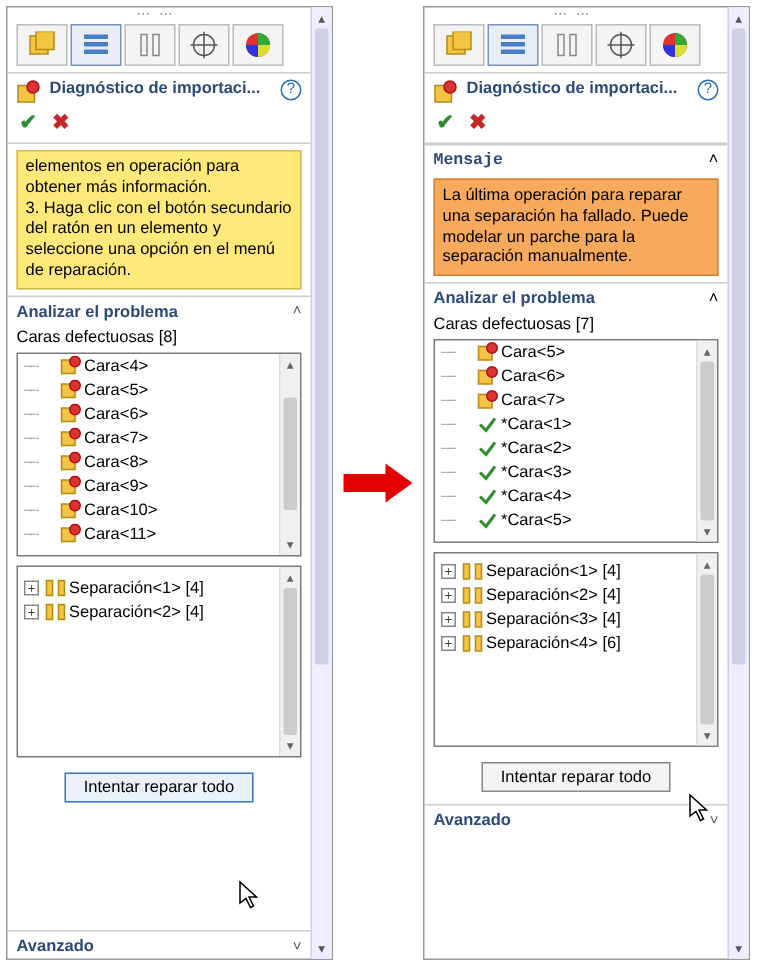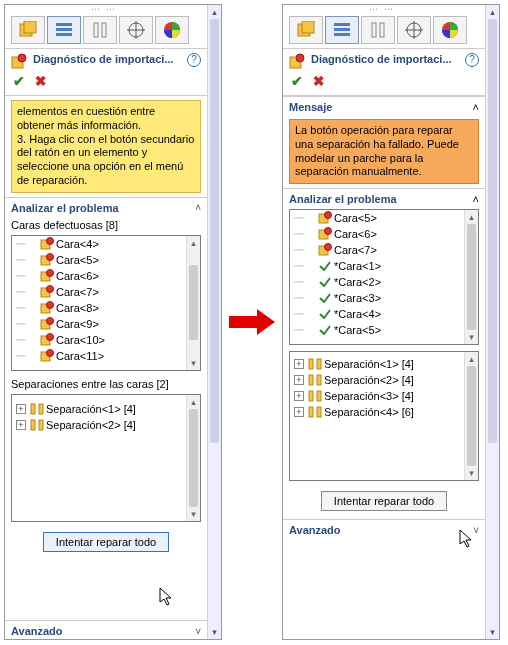--- a/index.html
+++ b/index.html
@@ -304,21 +304,21 @@
           </span>
         <span class="title">Diagnóstico de importaci...</span>
         <span class="help">?</span>
       </div>
       <div class="okcancel">
         <span class="ok">✔</span>
         <span class="cancel">✖</span>
       </div>
 
       <div class="msgbox">
-        <span>elementos en cuestión entre obtener más información.</span><br>
+        <span>elementos en operación para obtener más información.</span><br>
         <span>  3. Haga clic con el botón secundario del ratón en un elemento y seleccione una opción en el menú de reparación.</span>
       </div>
 
       <div class="section-head">
         <span class="label">Analizar el problema</span>
         <span class="chev">˄</span>
       </div>
 
       <div class="sublabel">Caras defectuosas [8]</div>
 
@@ -391,21 +391,20 @@
               <span class="dots">┈┈</span>
               <svg class="icon-face" width="14" height="14">
                 <rect x="1" y="3" width="9" height="9" fill="#f4c542" stroke="#b58a12"></rect>
                 <circle cx="10" cy="4" r="3.5" fill="#d33" stroke="#a11"></circle>
               </svg>
               <span>Cara&lt;11&gt;</span>
             </div>
           </div>
       </div>
 
-      <div class="sublabel">Separaciones entre las caras [2]</div>
 
       <div class="listbox" style="height:128px;">
         <div class="vscroll">
           <div class="arrow">▴</div>
             <div class="track">
               <div class="thumb" style="top:0;height:100%"></div>
             </div>
             <div class="arrow">▾</div>
         </div>
         <div class="inner" id="left-gaps" style="padding-top:6px;">
@@ -506,31 +505,32 @@
             </svg>
           </span>
         <span class="title">Diagnóstico de importaci...</span>
         <span class="help">?</span>
       </div>
       <div class="okcancel">
         <span class="ok">✔</span>
         <span class="cancel">✖</span>
       </div>
 
-      <div class="sub-head" style="border-top:1px solid #ccc;">
+      <div class="sub-head" style="border-top:1px solid #ccc;font-family:Liberation Mono, monospace;">
         <span class="label">Mensaje</span>
         <span class="chev">˄</span>
       </div>
-      <div class="msgbox orange">La botón operación para reparar una separación ha fallado. Puede modelar un parche para la separación manualmente.</div>
+      <div class="msgbox orange">La última operación para reparar una separación ha fallado. Puede modelar un parche para la separación manualmente.</div>
 
       <div class="sub-head" style="border-top:1px solid #ccc;">
         <span class="label">Analizar el problema</span>
         <span class="chev">˄</span>
       </div>
 
+      <div class="sublabel">Caras defectuosas [7]</div>
 
       <div class="listbox" style="height:136px;">
         <div class="vscroll">
           <div class="arrow">▴</div>
             <div class="track">
               <div class="thumb" style="top:0;height:100%"></div>
             </div>
             <div class="arrow">▾</div>
         </div>
         <div class="inner" id="right-faces">

